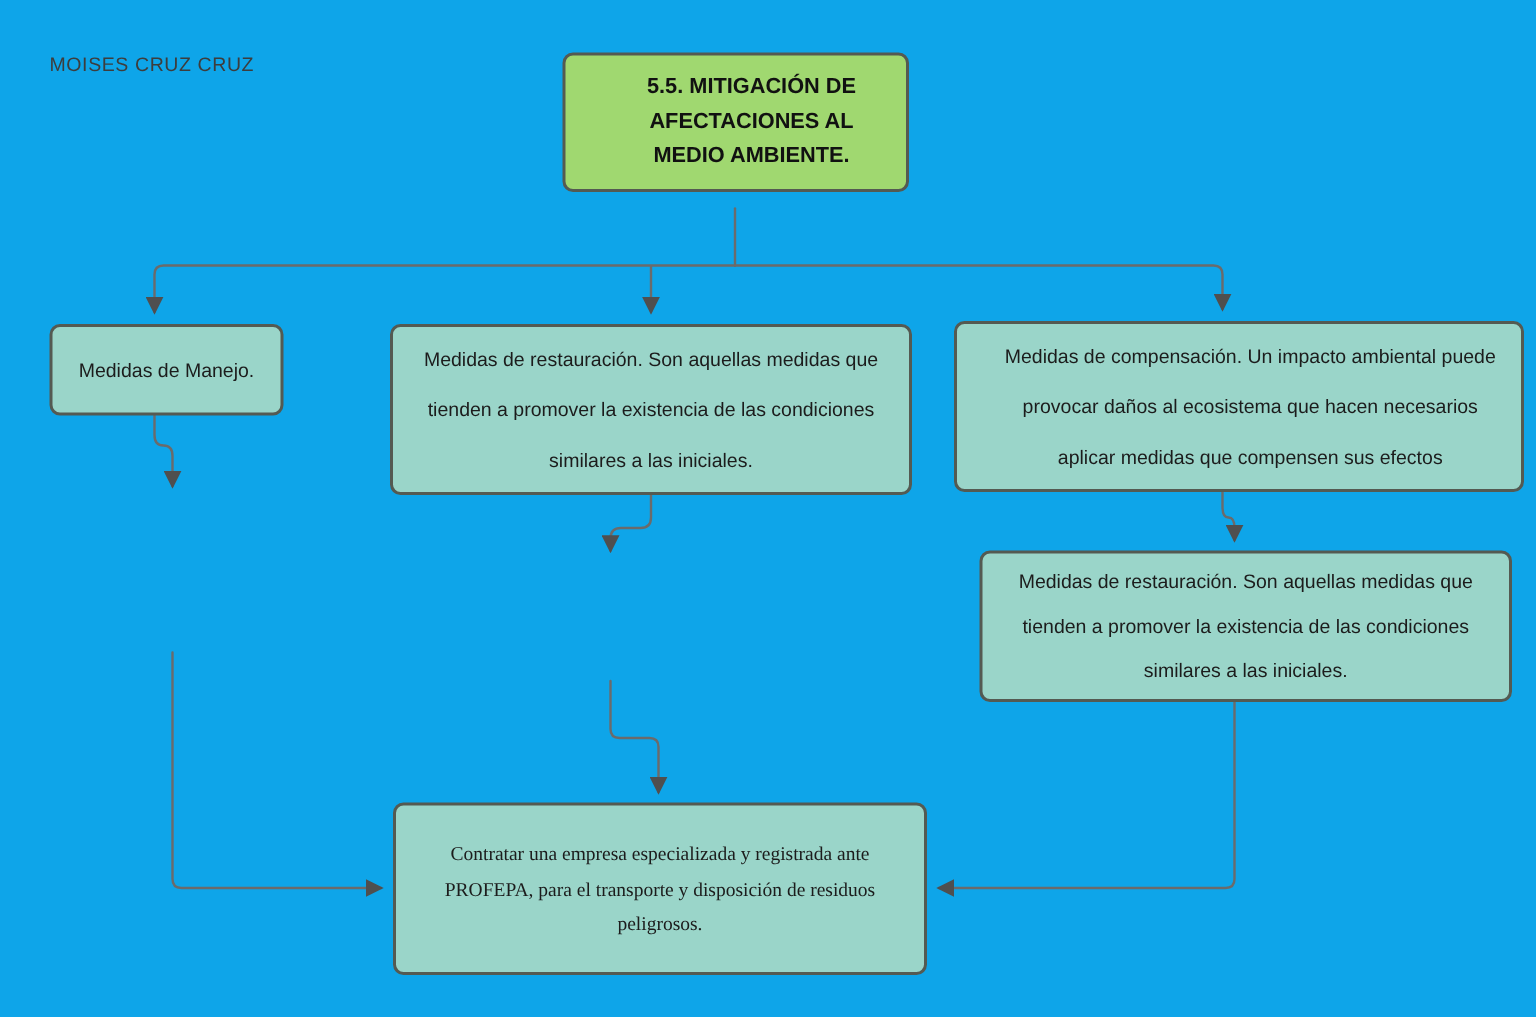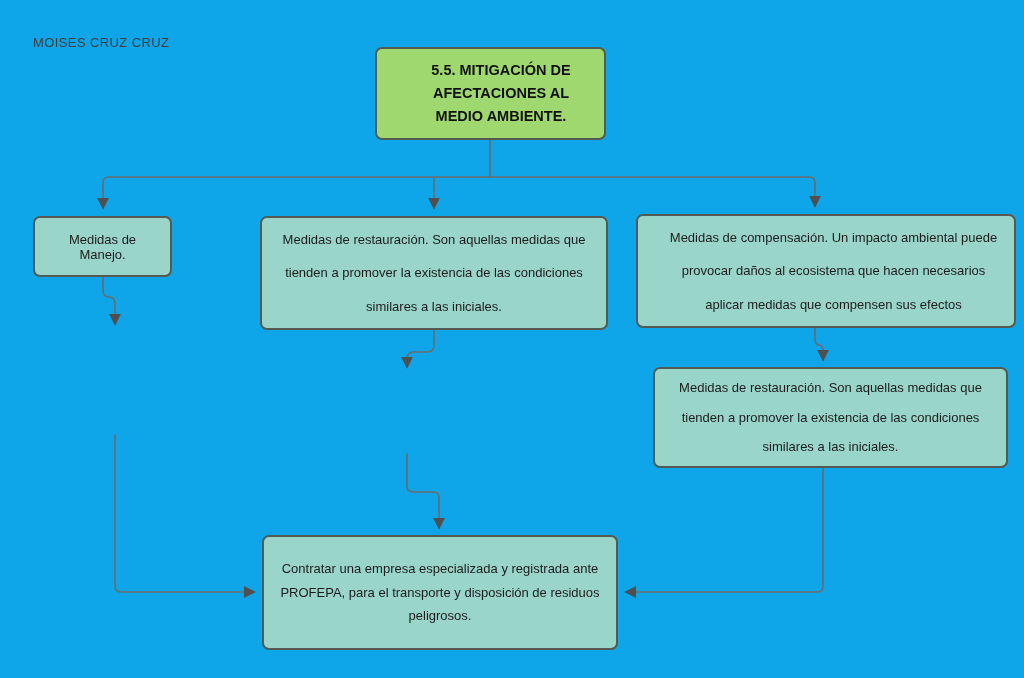--- a/index.html
+++ b/index.html
@@ -29,28 +29,28 @@
   }
   .node.title{
     background:var(--title-fill,#a0d870);
     font-weight:bold;
     font-size:14.5px;
     line-height:1.6;
     color:#111;
     padding:4px 18px;
   }
   
-  #n-title        {left:375px;top:47px; width:231px;height:93px;padding-left:39px;}
-  #n-manejo       {left:33px; top:216px;width:139px;height:61px;}
+  #n-title        {left:375px;top:35px; width:231px;height:93px;padding-left:39px;}
+  #n-manejo       {left:33px; top:216px;width:156px;height:61px;}
   #n-rest-mid     {left:260px;top:216px;width:348px;height:114px;line-height:2.55;}
   #n-compensacion {left:636px;top:214px;width:380px;height:114px;line-height:2.55;padding-left:29px;}
   #n-contingencias{left:35px; top:331px;width:162px;height:104px;line-height:2.05;}
   #n-almacenar    {left:247px;top:374px;width:320px;height:80px;line-height:2.3;}
   #n-rest-right   {left:653px;top:367px;width:355px;height:101px;line-height:2.3;}
-  #n-contratar    {left:262px;top:535px;width:356px;height:115px;line-height:1.8;}
+  #n-contratar    {left:262px;top:535px;width:356px;height:115px;line-height:1.8;font-family:Liberation Serif, serif;}
 </style>
 </head>
 <body>
 
 <div id="canvas" style="--title-fill: #a0d870; --node-fill: #9ad5c9; --border-color: #545a52;">
 
   <div id="author">MOISES CRUZ CRUZ</div>
 
   <svg id="connectors" viewBox="0 0 1024 678" xmlns="http://www.w3.org/2000/svg">
     <defs>

